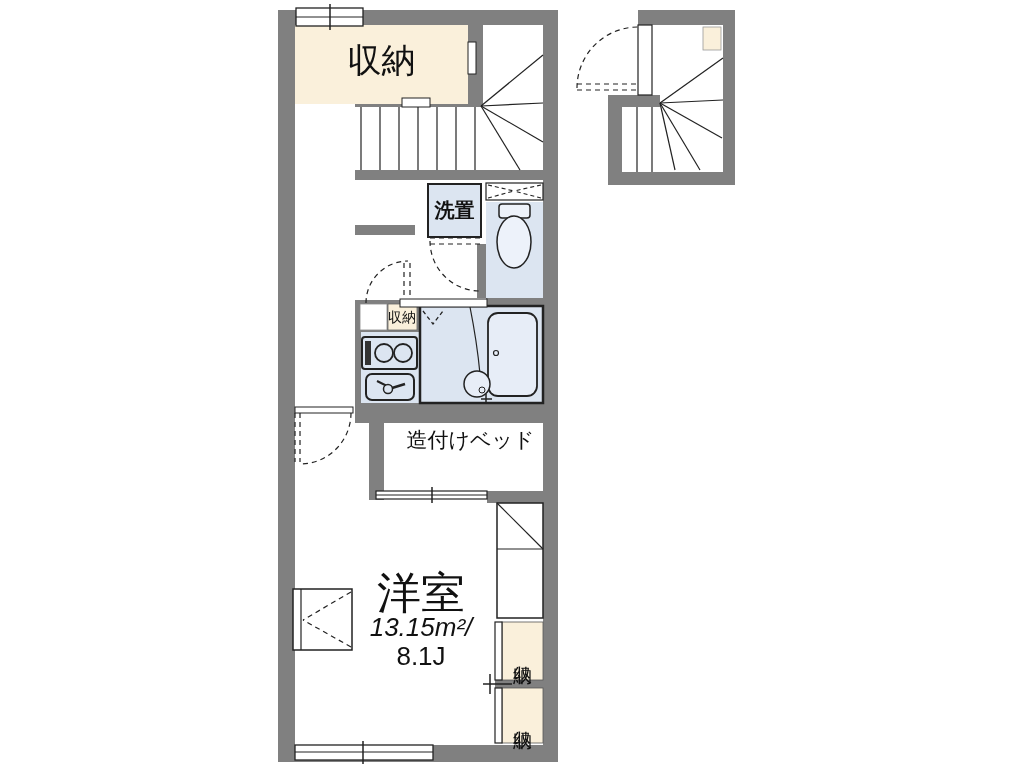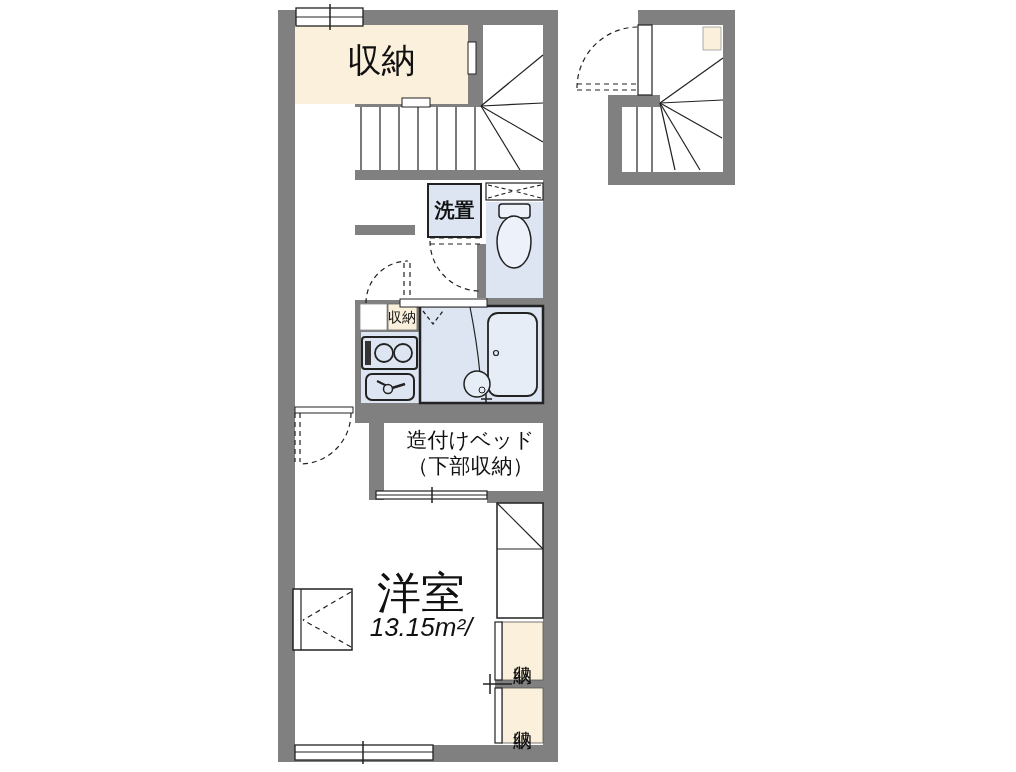--- a/index.html
+++ b/index.html
@@ -215,21 +215,21 @@
         <line x1="660" y1="103" x2="675" y2="170"></line>
       </g>
     </g>
   </svg>
 
   <div class="lbl lbl-upper-closet">収納</div>
   <div class="lbl lbl-washer">洗置</div>
   <div class="lbl lbl-small-closet">収納</div>
   <div class="lbl lbl-bed">
     <div>造付けベッド</div>
-    <div>（下部収納）</div>
   </div>
   <div class="lbl lbl-living">
     <div class="rm">洋室</div>
     <div class="a1">13.15m²/</div>
+    <div class="a2">8.1J</div>
   </div>
   <div class="vlab vlab1">収納</div>
   <div class="vlab vlab2">収納</div>
 </div>
 
 </body></html>

